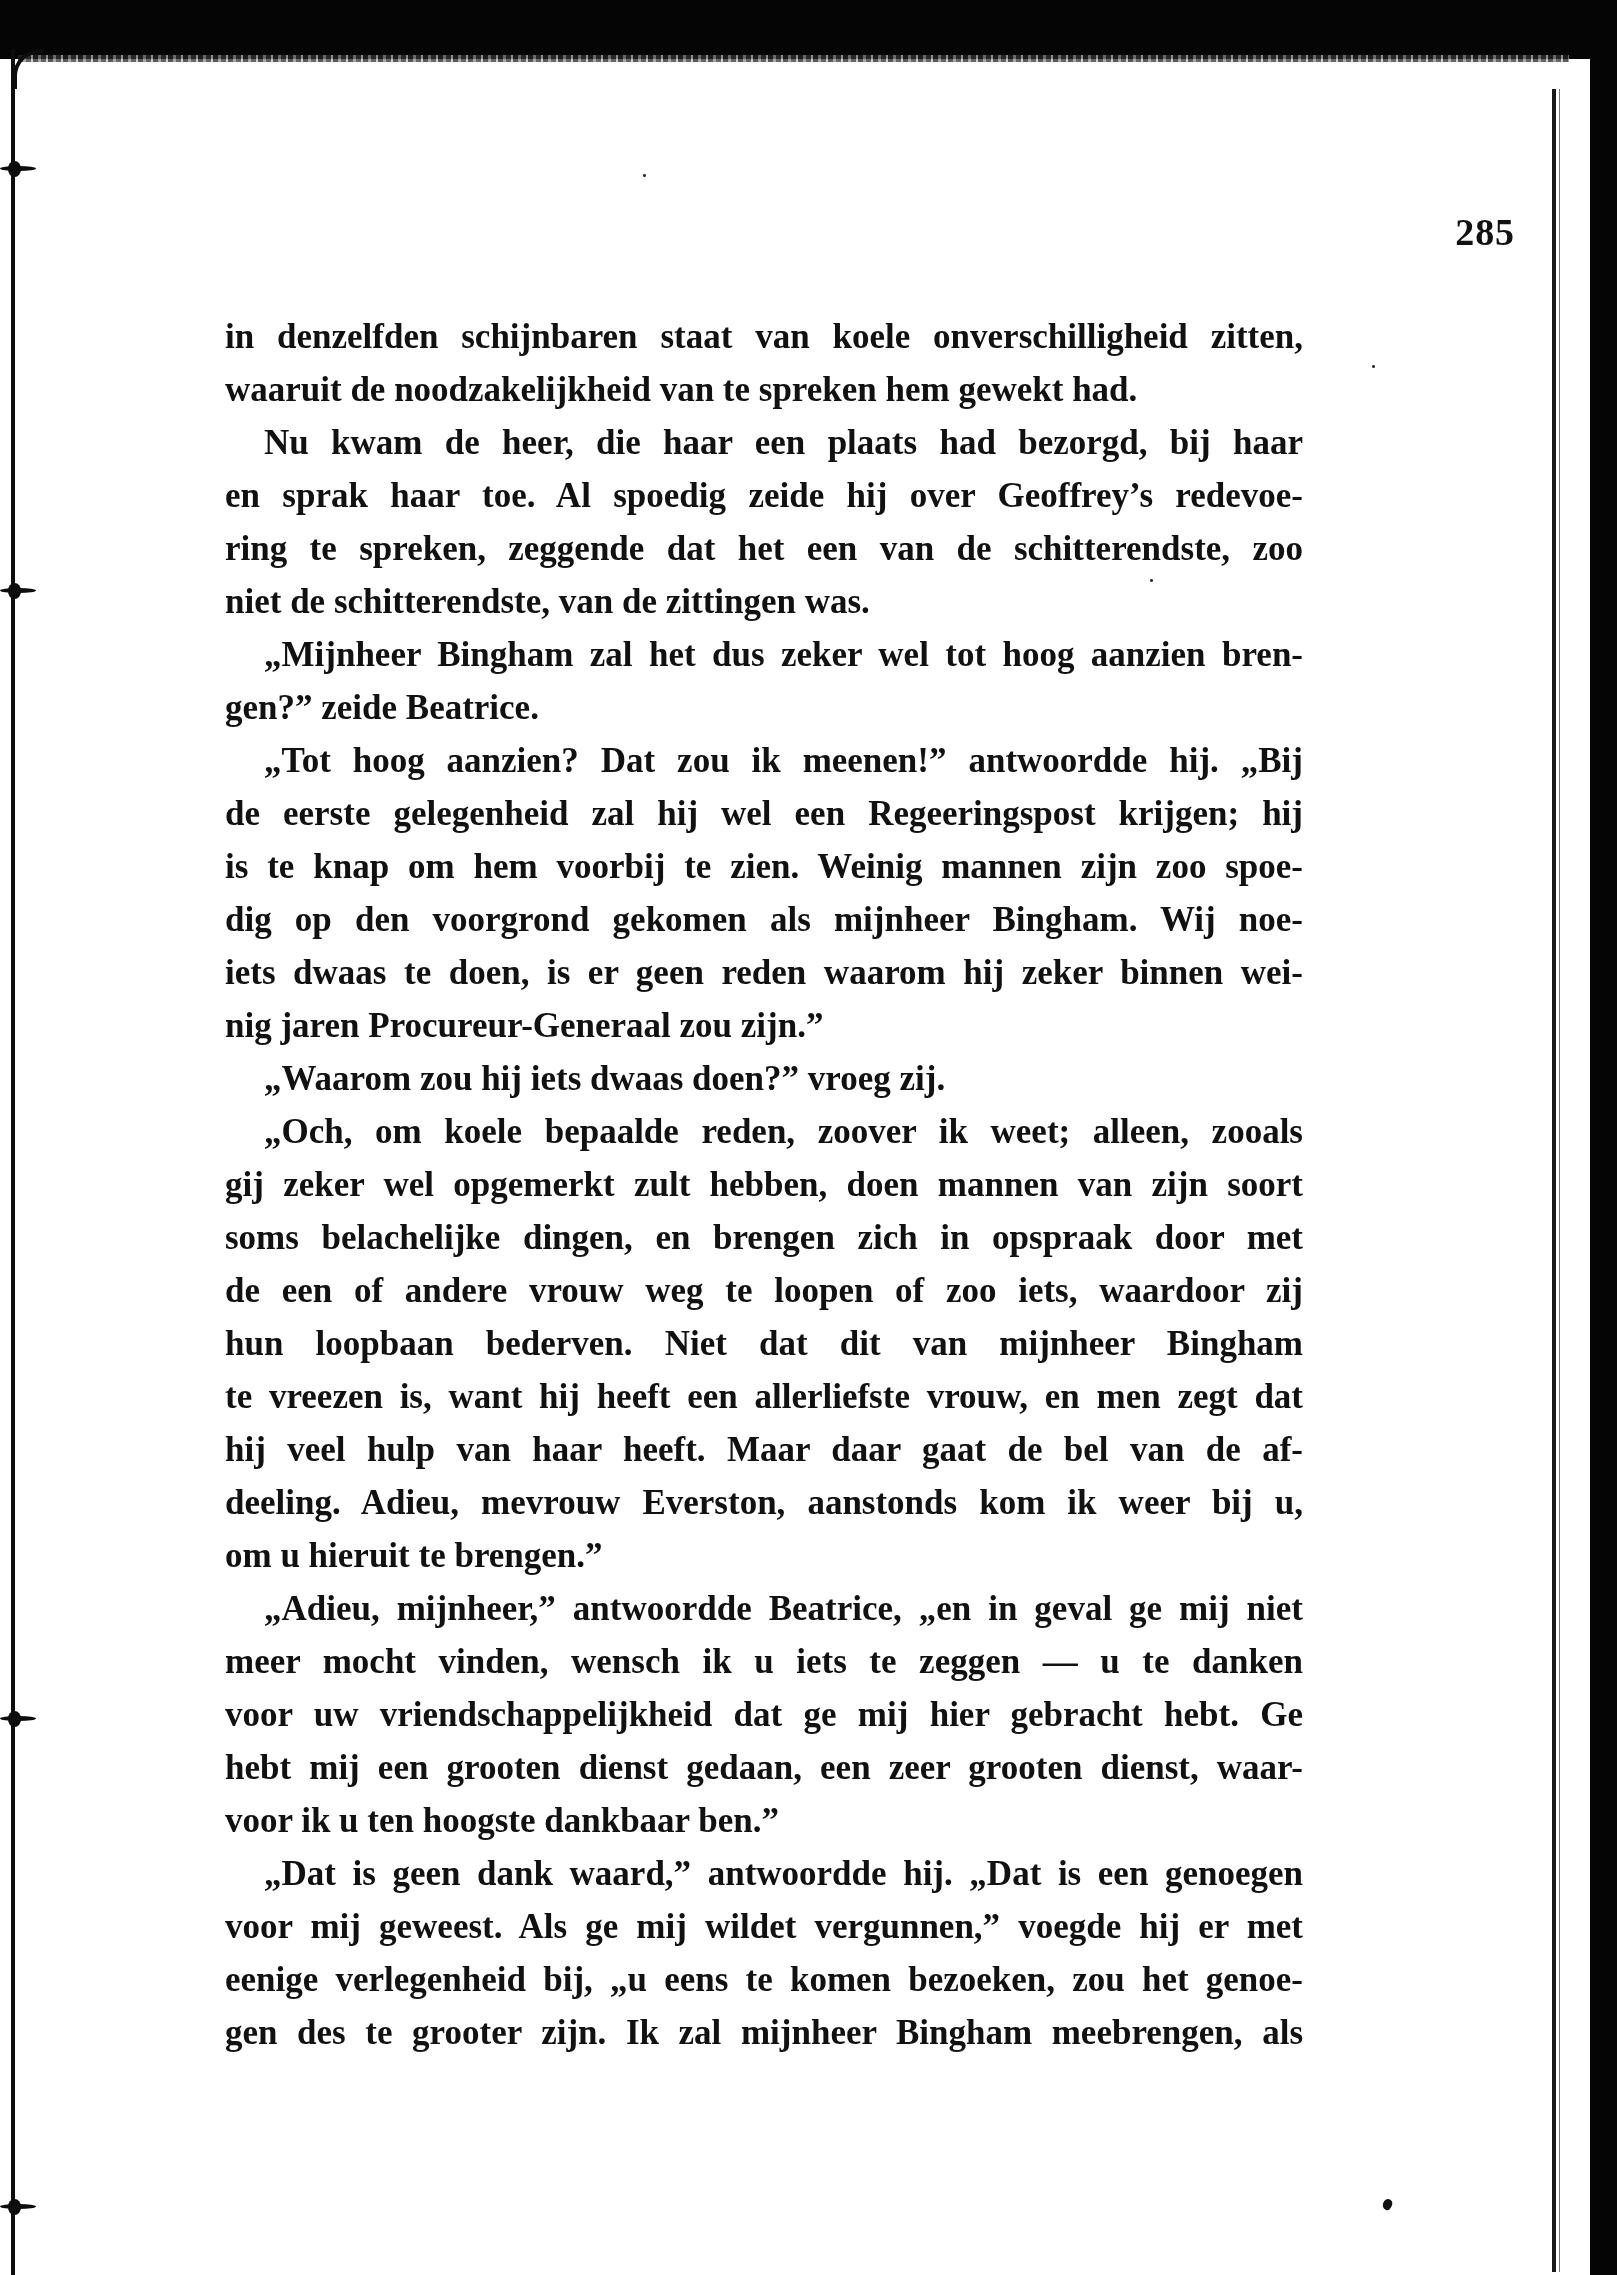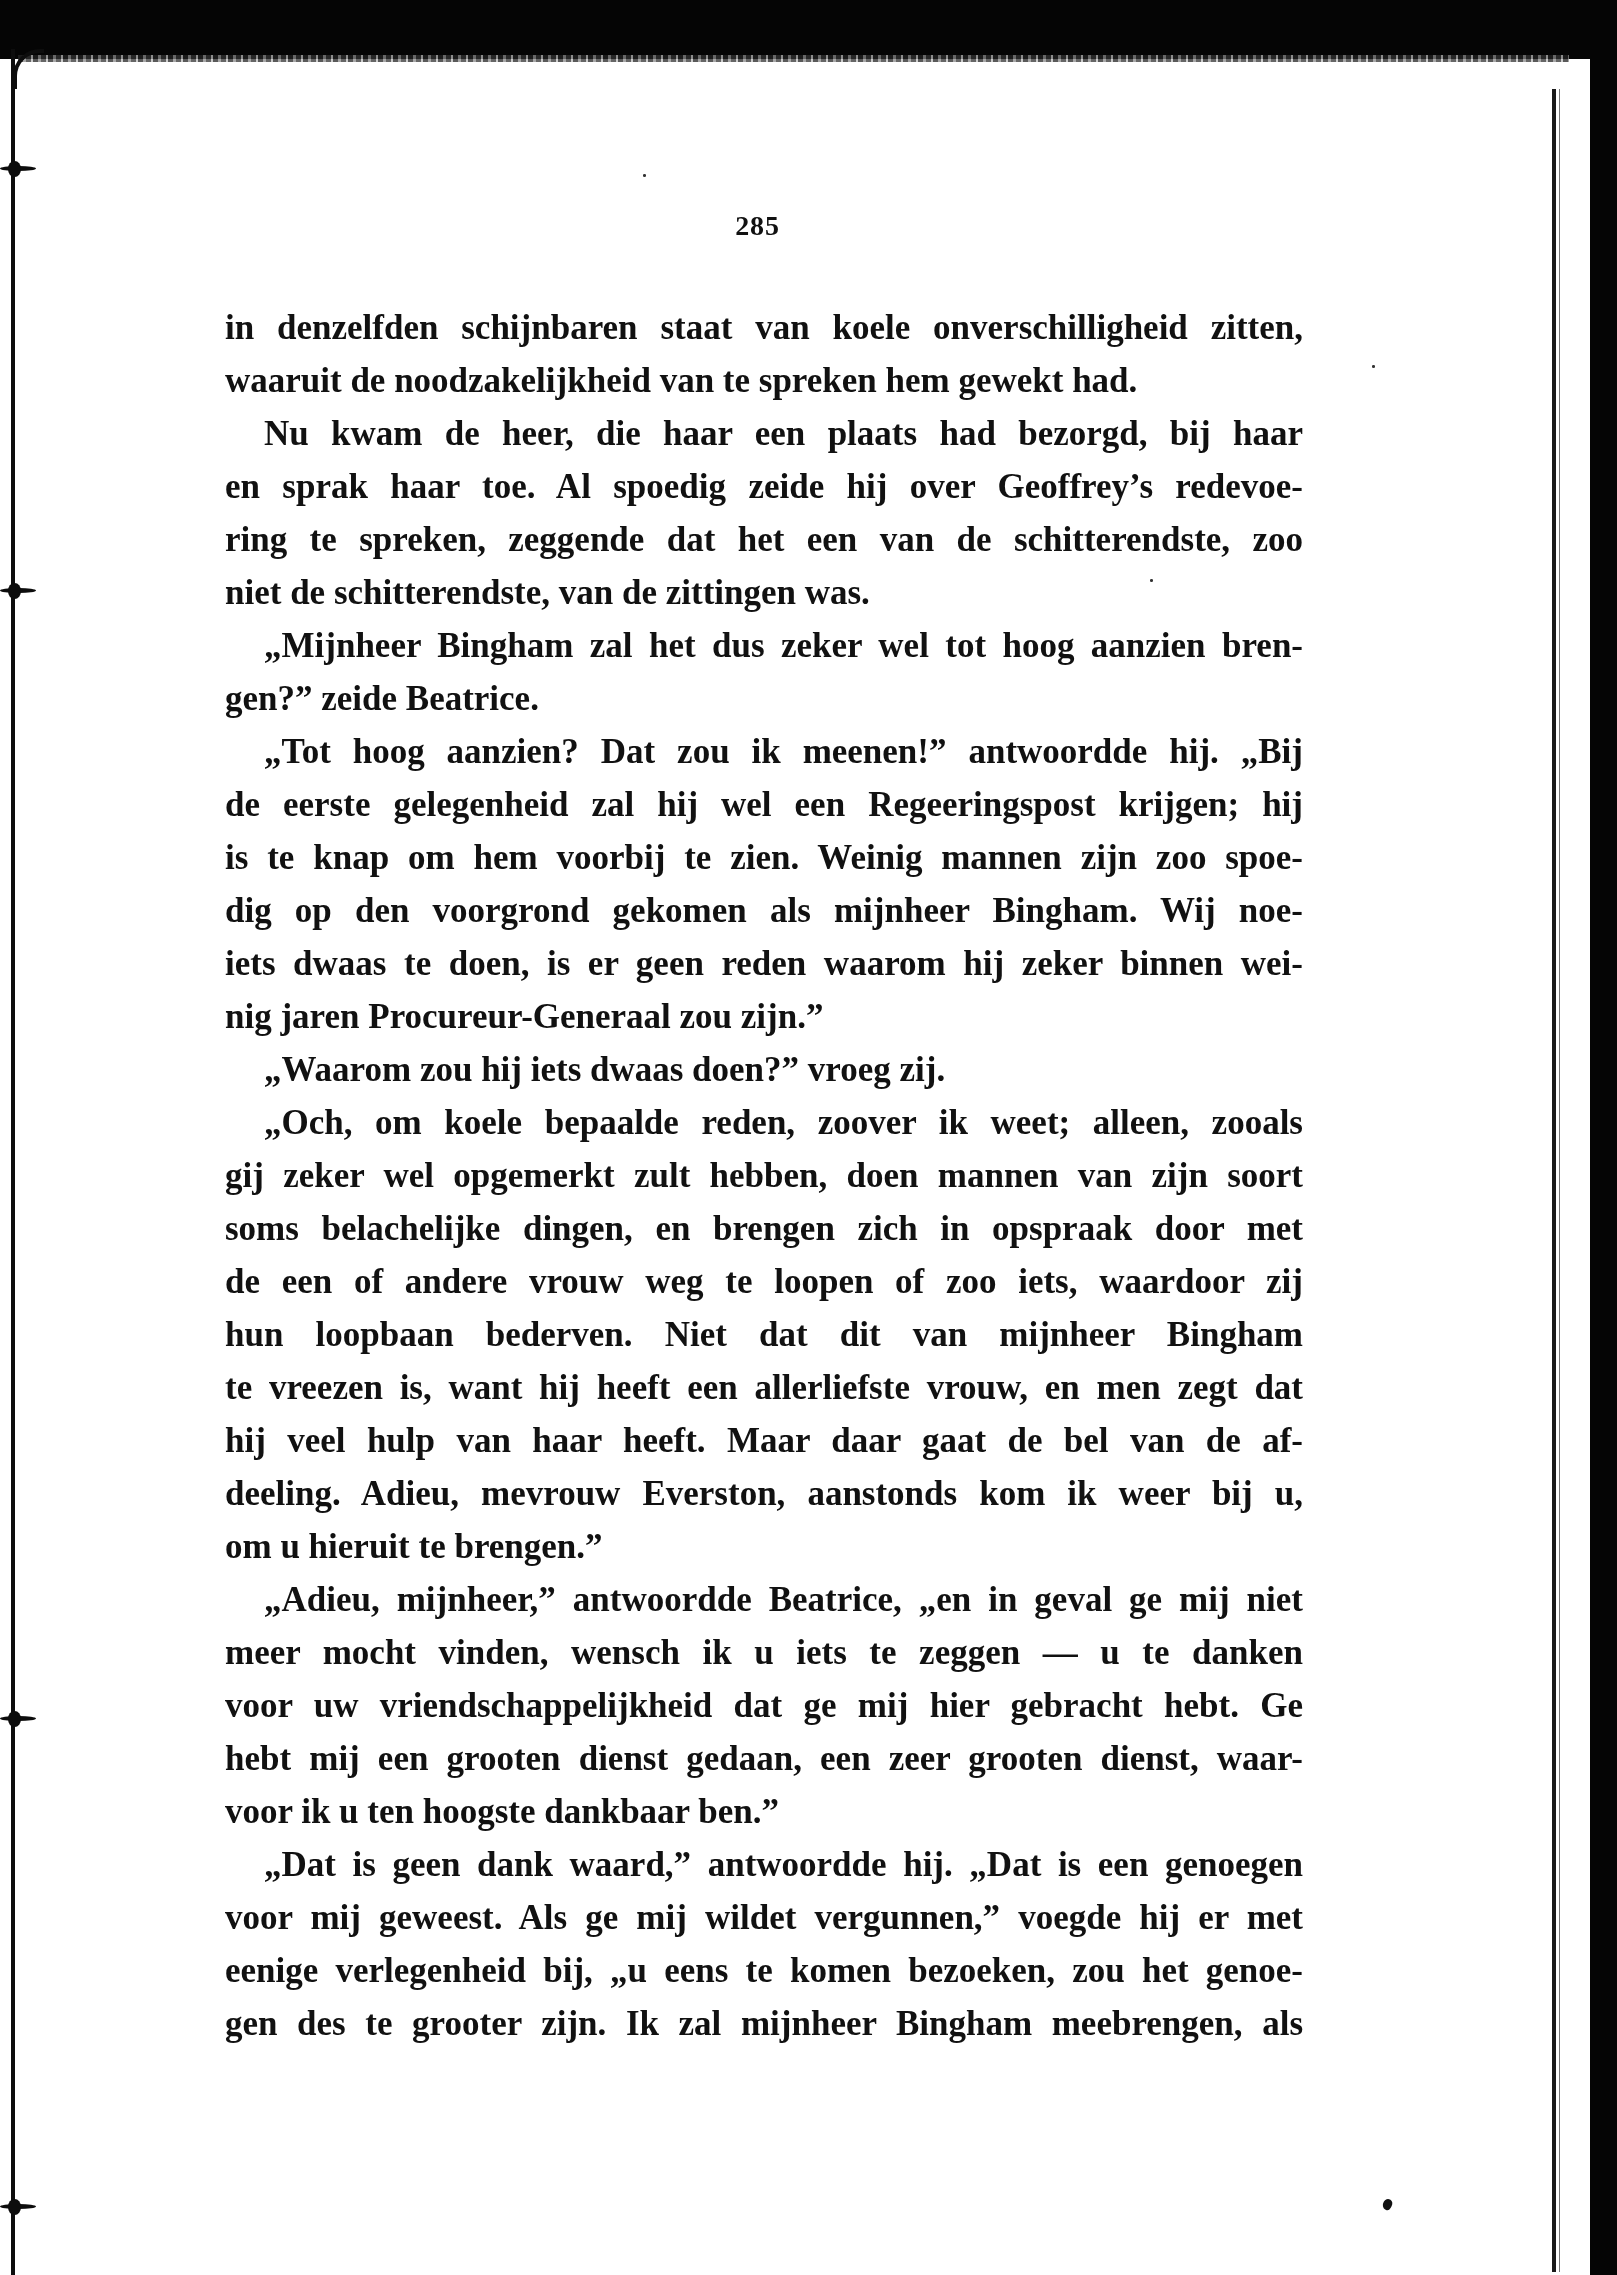--- a/index.html
+++ b/index.html
@@ -40,24 +40,24 @@
   .binding-mark::before {
     content: ""; position: absolute; left: 0; top: 7.1px; width: 36px; height: 5.3px;
     background: #0d0d0d; border-radius: 50%;
   }
   .binding-mark::after {
     content: ""; position: absolute; left: 8px; top: 1.8px; width: 12.5px; height: 16px;
     background: #0d0d0d; border-radius: 50%;
   }
   .page-number {
     position: absolute; left: 0; width: 1515px; top: 210px;
-    text-align: center; font-size: 28px; font-weight: bold; letter-spacing: 0.9px;
+    text-align: right; font-size: 38px; font-weight: bold; letter-spacing: 0.9px;
   }
   .text-block {
-    position: absolute; left: 225px; top: 301px; width: 1078px;
+    position: absolute; left: 225px; top: 310px; width: 1078px;
     font-size: 35px; line-height: 53px; font-weight: bold;
   }
   .line {
     display: block; white-space: nowrap; text-align: justify; text-align-last: justify;
     height: 53px;
   }
   .line.last { text-align-last: left; }
   .line.indent { padding-left: 39px; }
   .ink-spot {
     position: absolute; left: 1383px; top: 2199px; width: 9px; height: 10.7px;

